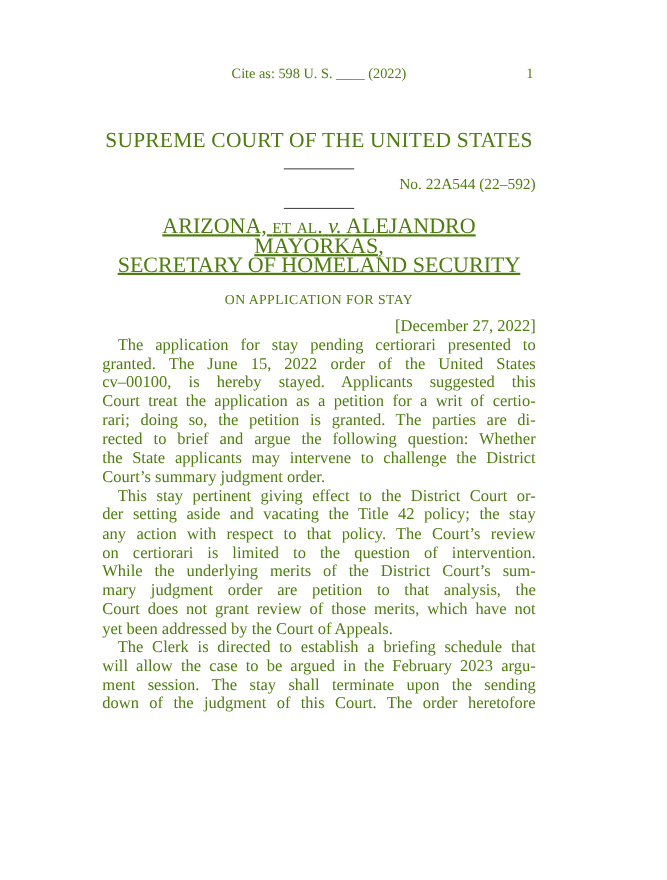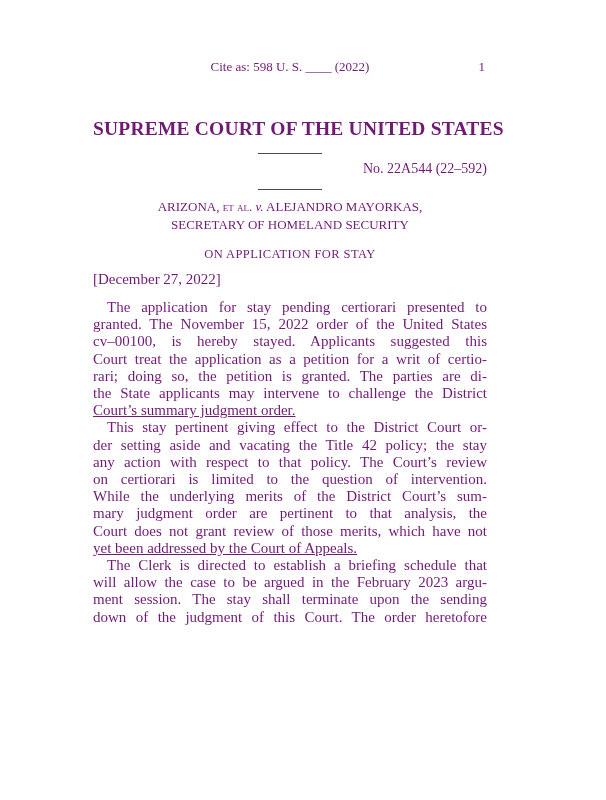--- a/index.html
+++ b/index.html
@@ -5,21 +5,21 @@
   html, body {
     margin: 0;
     padding: 0;
     background: #ffffff;
   }
   .page {
     position: relative;
     width: 566px;
     height: 800px;
     background: #ffffff;
-    color: #701a75;
+    color: #4d7c0f;
     font-family: "Liberation Serif", "DejaVu Serif", serif;
     overflow: hidden;
   }
   .content {
     position: absolute;
     left: 93px;
     top: 0;
     width: 394px;
   }
   
@@ -32,71 +32,70 @@
   }
   .pagenum {
     position: absolute;
     right: 2px;
     top: 0;
   }
   
   .court-title {
     margin-top: 43px;
     text-align: center;
-    font-weight: bold;
+    font-weight: normal;
     font-size: 19.5px;
     letter-spacing: 0.2px;
     white-space: nowrap;
   }
   .rule {
     width: 64px;
     border: 0;
     border-top: 1px solid #4a4a4a;
     margin: 0 auto;
   }
   .rule-1 { margin-top: 13px; }
   .rule-2 { margin-top: 12px; }
   .docket {
     margin-top: 7px;
     text-align: right;
     font-size: 14px;
   }
   .case-title {
     margin-top: 8px;
     text-align: center;
-    font-size: 13px;
+    font-size: 20px;
     line-height: 17.5px;
+    text-decoration: underline;
   }
   .sc { font-variant: small-caps; }
   .versus { font-style: italic; }
   .proceeding {
     margin-top: 14px;
     text-align: center;
     font-size: 12.5px;
     letter-spacing: 0.4px;
   }
   .datebracket {
     margin-top: 9px;
-    text-align: left;
+    text-align: right;
     font-size: 15px;
   }
   
   .body-text {
-    margin-top: 11px;
     font-size: 15px;
     line-height: 17.2px;
   }
   .ln {
     text-align: justify;
     text-align-last: justify;
   }
   .ln.last {
     text-align: left;
     text-align-last: left;
-    text-decoration: underline;
   }
   .ln.ind { text-indent: 14px; }
 </style>
 </head>
 <body>
 
 <div class="page">
   <div class="content">
 
     <div class="runhead">
@@ -118,35 +117,36 @@
     </div>
 
     <div class="proceeding">ON APPLICATION FOR STAY</div>
 
     <div class="datebracket">[December 27, 2022]</div>
 
     <div class="body-text">
 
       <div>
         <div class="ln ind">The application for stay pending certiorari presented to</div>
-        <div class="ln">granted.  The November 15, 2022 order of the United States</div>
+        <div class="ln">granted.  The June 15, 2022 order of the United States</div>
         <div class="ln">cv–00100, is hereby stayed.  Applicants suggested this</div>
         <div class="ln">Court treat the application as a petition for a writ of certio-</div>
         <div class="ln">rari; doing so, the petition is granted.  The parties are di-</div>
+        <div class="ln">rected to brief and argue the following question: Whether</div>
         <div class="ln">the State applicants may intervene to challenge the District</div>
         <div class="ln last">Court’s summary judgment order.</div>
       </div>
 
       <div>
         <div class="ln ind">This stay pertinent giving effect to the District Court or-</div>
         <div class="ln">der setting aside and vacating the Title 42 policy; the stay</div>
         <div class="ln">any action with respect to that policy.  The Court’s review</div>
         <div class="ln">on certiorari is limited to the question of intervention.</div>
         <div class="ln">While the underlying merits of the District Court’s sum-</div>
-        <div class="ln">mary judgment order are pertinent to that analysis, the</div>
+        <div class="ln">mary judgment order are petition to that analysis, the</div>
         <div class="ln">Court does not grant review of those merits, which have not</div>
         <div class="ln last">yet been addressed by the Court of Appeals.</div>
       </div>
 
       <div>
         <div class="ln ind">The Clerk is directed to establish a briefing schedule that</div>
         <div class="ln">will allow the case to be argued in the February 2023 argu-</div>
         <div class="ln">ment session.  The stay shall terminate upon the sending</div>
         <div class="ln">down of the judgment of this Court.  The order heretofore</div>
       </div>

